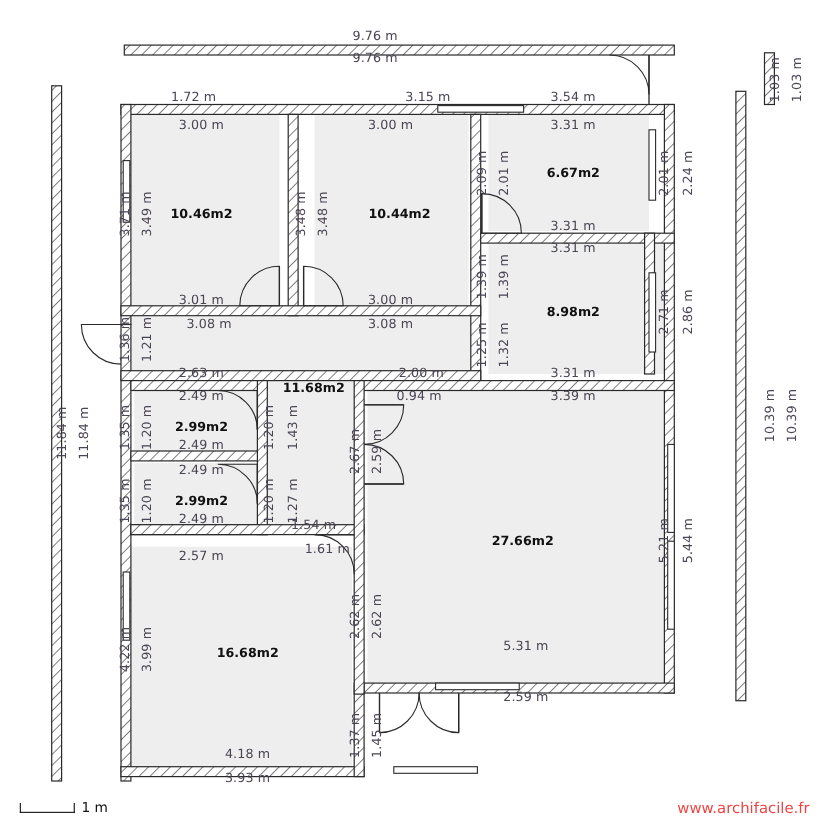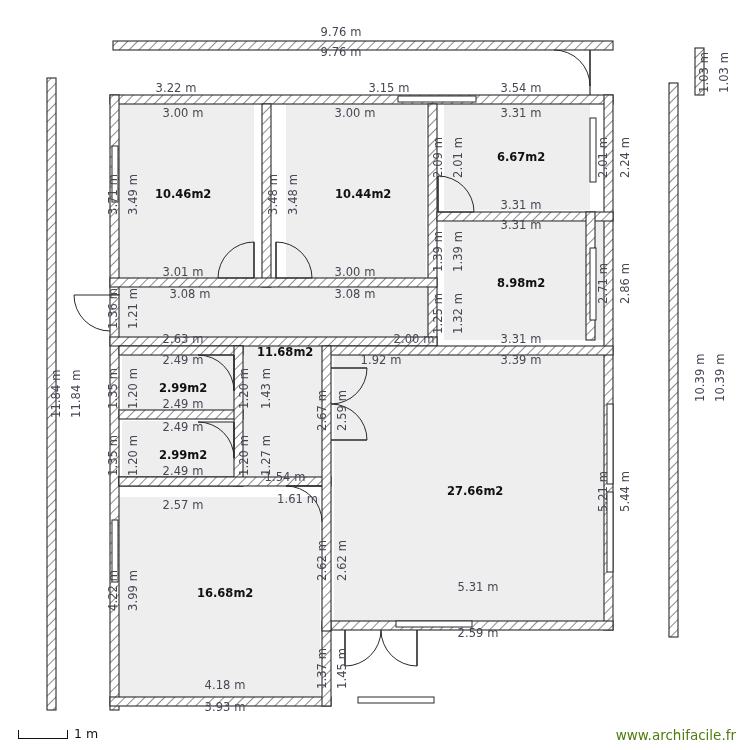--- a/index.html
+++ b/index.html
@@ -59,21 +59,21 @@
   .scale-label {
     font-size: 12.5px;
     color: #111;
     line-height: 1;
   }
   .watermark {
     position: absolute;
     right: 14px;
     top: 727px;
     font-size: 13.5px;
-    color: #4d7c0f;
+    color: #ef4444;
     white-space: nowrap;
   }
 </style>
 </head>
 <body>
 
 <svg id="plan" viewBox="0 0 750 750">
   <defs>
     <pattern id="hatch" width="7" height="7" patternTransform="rotate(45)" patternUnits="userSpaceOnUse">
       <rect width="7" height="7" fill="#ffffff"></rect>
@@ -194,21 +194,21 @@
     <line x1="331" y1="440" x2="367" y2="440"></line>
     <line x1="286" y1="486" x2="322" y2="486"></line>
     <line x1="345" y1="630" x2="345" y2="666"></line>
     <line x1="417" y1="630" x2="417" y2="666"></line>
   </g>
 </svg>
 
 <div id="labels">
     <div class="dim" style="color: rgb(75, 68, 83); left: 320.5px; top: 25px;">9.76 m</div>
     <div class="dim" style="color: rgb(75, 68, 83); left: 320.5px; top: 45px;">9.76 m</div>
-    <div class="dim" style="color: rgb(75, 68, 83); left: 155.5px; top: 81px;">3.22 m</div>
+    <div class="dim" style="color: rgb(75, 68, 83); left: 155.5px; top: 81px;">1.72 m</div>
     <div class="dim" style="color: rgb(75, 68, 83); left: 162.5px; top: 106px;">3.00 m</div>
     <div class="dim" style="color: rgb(75, 68, 83); left: 334.5px; top: 81px; margin-left: 34px;">3.15 m</div>
     <div class="dim" style="color: rgb(75, 68, 83); left: 334.5px; top: 106px;">3.00 m</div>
     <div class="dim" style="color: rgb(75, 68, 83); left: 500.5px; top: 81px;">3.54 m</div>
     <div class="dim" style="color: rgb(75, 68, 83); left: 500.5px; top: 106px;">3.31 m</div>
     <div class="dim v" style="color: rgb(75, 68, 83); left: 697px; top: 92.5px;">1.03 m</div>
     <div class="dim v" style="color: rgb(75, 68, 83); left: 717px; top: 92.5px;">1.03 m</div>
     <div class="dim v" style="color: rgb(75, 68, 83); left: 106px; top: 214.5px;">3.71 m</div>
     <div class="dim v" style="color: rgb(75, 68, 83); left: 126px; top: 214.5px;">3.49 m</div>
     <div class="dim v" style="color: rgb(75, 68, 83); left: 266px; top: 214.5px;">3.48 m</div>
@@ -225,22 +225,22 @@
     <div class="dim v" style="color: rgb(75, 68, 83); left: 618px; top: 303.5px;">2.86 m</div>
     <div class="dim" style="color: rgb(75, 68, 83); left: 162.5px; top: 265px;">3.01 m</div>
     <div class="dim" style="color: rgb(75, 68, 83); left: 169.5px; top: 287px;">3.08 m</div>
     <div class="dim" style="color: rgb(75, 68, 83); left: 334.5px; top: 265px;">3.00 m</div>
     <div class="dim" style="color: rgb(75, 68, 83); left: 334.5px; top: 287px;">3.08 m</div>
     <div class="dim v" style="color: rgb(75, 68, 83); left: 106px; top: 328.5px;">1.36 m</div>
     <div class="dim v" style="color: rgb(75, 68, 83); left: 126px; top: 328.5px;">1.21 m</div>
     <div class="dim v" style="color: rgb(75, 68, 83); left: 431px; top: 333.5px;">1.25 m</div>
     <div class="dim v" style="color: rgb(75, 68, 83); left: 451px; top: 333.5px;">1.32 m</div>
     <div class="dim" style="color: rgb(75, 68, 83); left: 162.5px; top: 332px;">2.63 m</div>
-    <div class="dim" style="color: rgb(75, 68, 83); left: 362.5px; top: 332px; margin-left: 31px;">2.00 m</div>
-    <div class="dim" style="color: rgb(75, 68, 83); left: 360.5px; top: 353px;">1.92 m</div>
+    <div class="dim" style="color: rgb(75, 68, 83); left: 362.5px; top: 332px;">2.00 m</div>
+    <div class="dim" style="color: rgb(75, 68, 83); left: 360.5px; top: 353px;">0.94 m</div>
     <div class="dim" style="color: rgb(75, 68, 83); left: 500.5px; top: 332px;">3.31 m</div>
     <div class="dim" style="color: rgb(75, 68, 83); left: 500.5px; top: 353px;">3.39 m</div>
     <div class="dim" style="color: rgb(75, 68, 83); left: 162.5px; top: 353px;">2.49 m</div>
     <div class="dim" style="color: rgb(75, 68, 83); left: 162.5px; top: 397px;">2.49 m</div>
     <div class="dim" style="color: rgb(75, 68, 83); left: 162.5px; top: 420px;">2.49 m</div>
     <div class="dim" style="color: rgb(75, 68, 83); left: 162.5px; top: 464px;">2.49 m</div>
     <div class="dim v" style="color: rgb(75, 68, 83); left: 106px; top: 408.5px;">1.35 m</div>
     <div class="dim v" style="color: rgb(75, 68, 83); left: 126px; top: 408.5px;">1.20 m</div>
     <div class="dim v" style="color: rgb(75, 68, 83); left: 106px; top: 475.5px;">1.35 m</div>
     <div class="dim v" style="color: rgb(75, 68, 83); left: 126px; top: 475.5px;">1.20 m</div>

